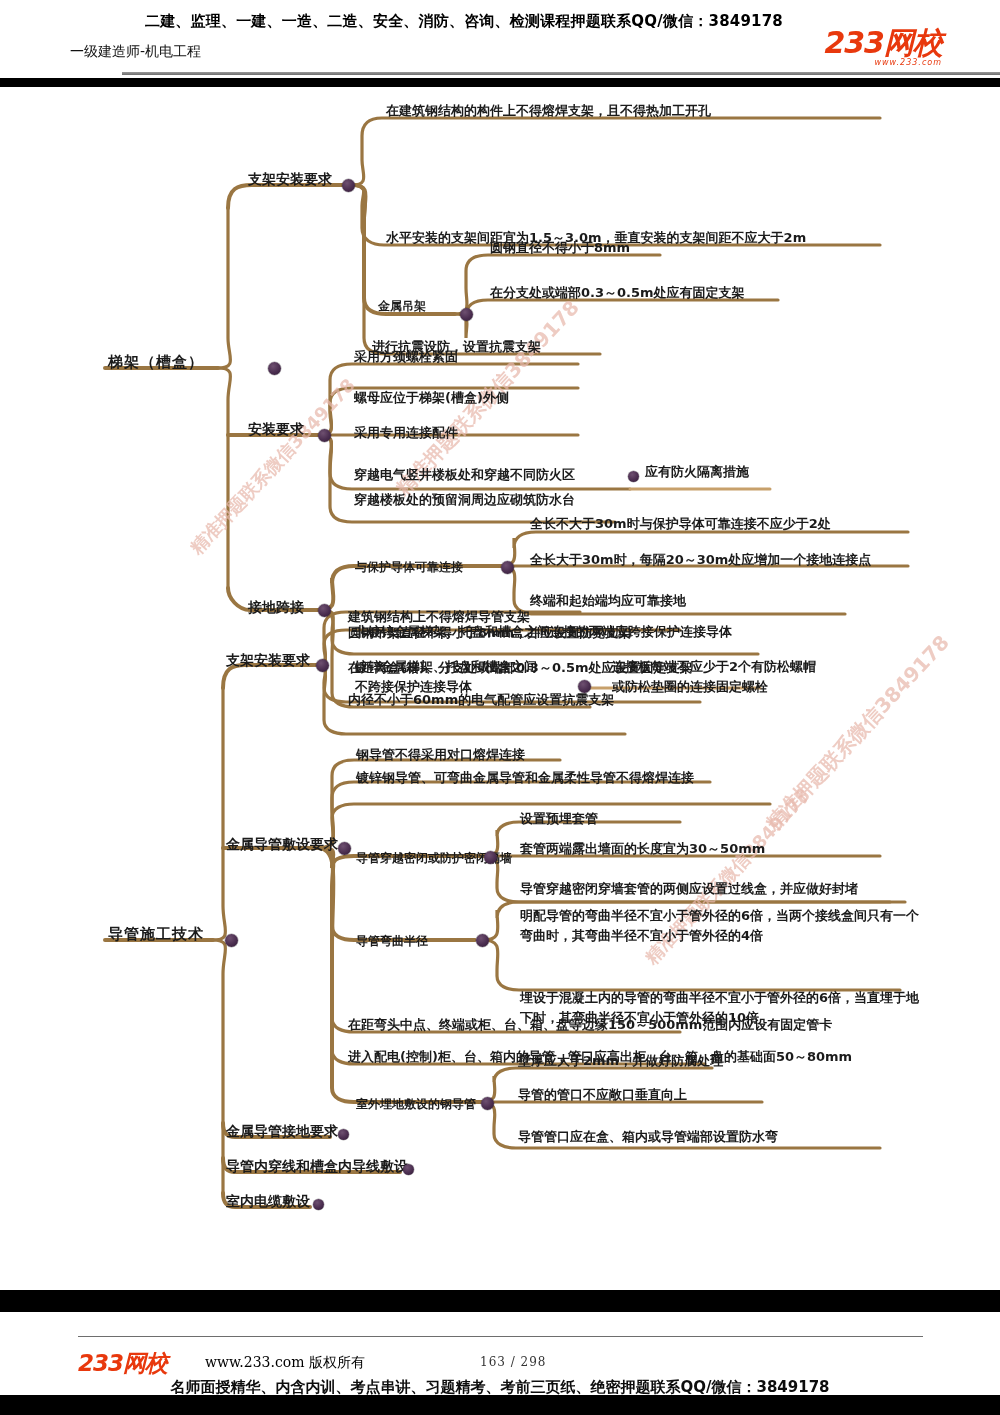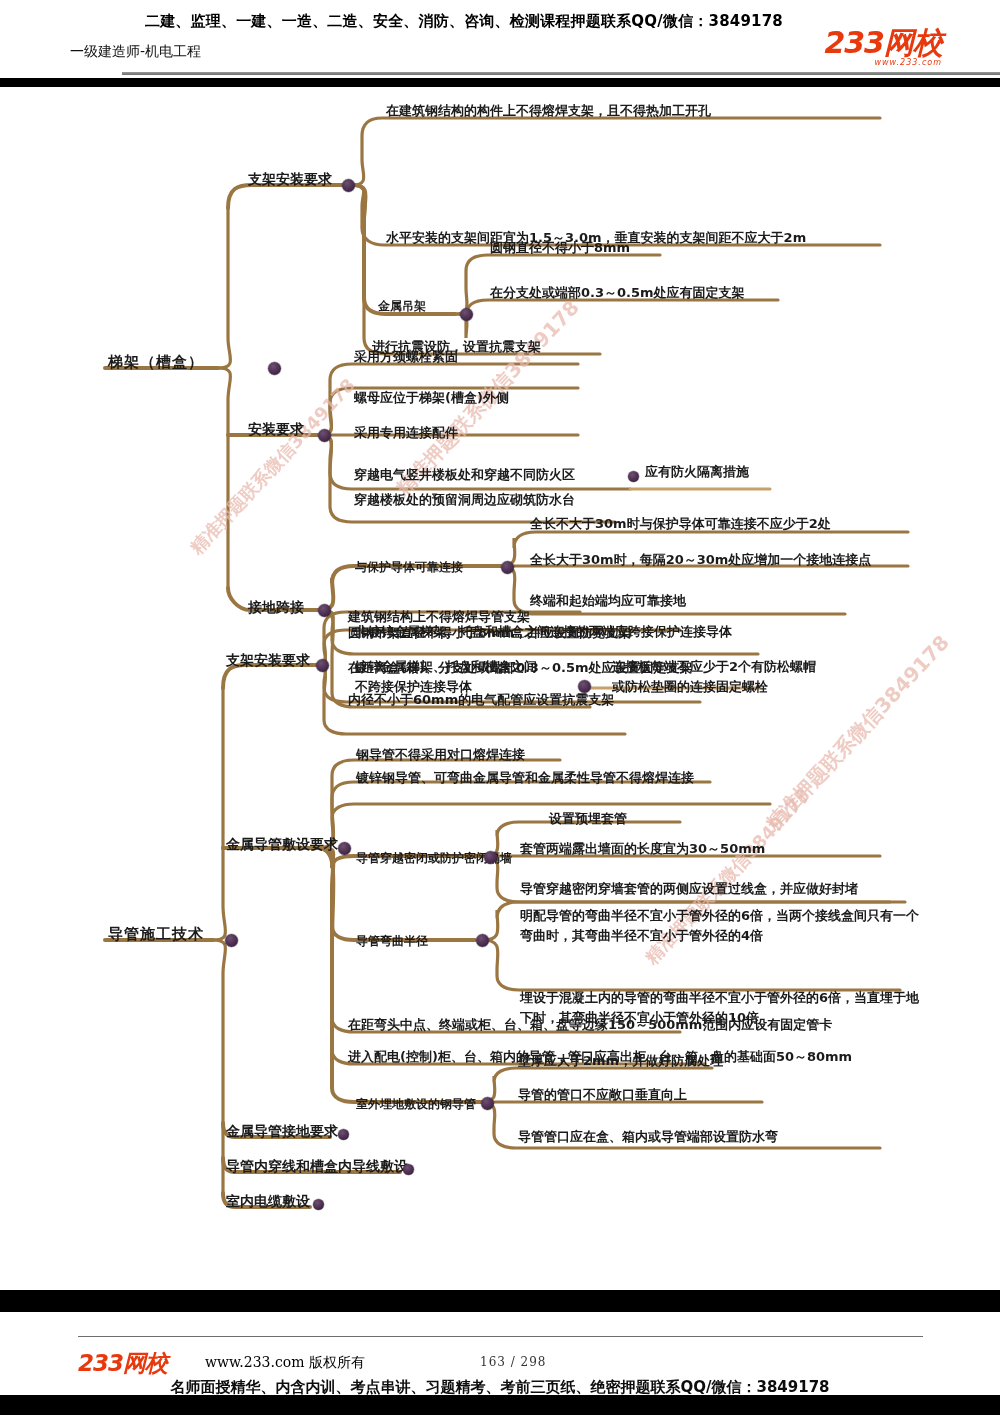--- a/index.html
+++ b/index.html
@@ -254,21 +254,21 @@
   <div class="node leaf" style="left:348px;top:603px;">内径不小于60mm的电气配管应设置抗震支架</div>
 
   <div class="node lvl1" style="left:226px;top:746px;">金属导管敷设要求</div>
   <div class="dot" style="left:338px;top:754px;"></div>
 
   <div class="node leaf" style="left:356px;top:658px;">钢导管不得采用对口熔焊连接</div>
   <div class="node leaf" style="left:356px;top:681px;">镀锌钢导管、可弯曲金属导管和金属柔性导管不得熔焊连接</div>
 
   <div class="node lvl2" style="left:356px;top:762px;">导管穿越密闭或防护密闭隔墙</div>
   <div class="dot" style="left:484px;top:763px;"></div>
-  <div class="node leaf" style="left:520px;top:722px;margin-left:29px;">设置预埋套管</div>
+  <div class="node leaf" style="left:520px;top:722px;">设置预埋套管</div>
   <div class="node leaf" style="left:520px;top:752px;">套管两端露出墙面的长度宜为30～50mm</div>
   <div class="node leaf" style="left:520px;top:792px;">导管穿越密闭穿墙套管的两侧应设置过线盒，并应做好封堵</div>
 
   <div class="node lvl2" style="left:356px;top:845px;">导管弯曲半径</div>
   <div class="dot" style="left:476px;top:846px;"></div>
   <div class="node leaf two-line" style="left:520px;top:818px;width:400px;">明配导管的弯曲半径不宜小于管外径的6倍，当两个接线盒间只有一个弯曲时，其弯曲半径不宜小于管外径的4倍</div>
   <div class="node leaf two-line" style="left:520px;top:900px;width:400px;">埋设于混凝土内的导管的弯曲半径不宜小于管外径的6倍，当直埋于地下时，其弯曲半径不宜小于管外径的10倍</div>
 
   <div class="node leaf" style="left:348px;top:928px;">在距弯头中点、终端或柜、台、箱、盘等边缘150～500mm范围内应设有固定管卡</div>
   <div class="node leaf" style="left:348px;top:960px;">进入配电(控制)柜、台、箱内的导管，管口应高出柜、台、箱、盘的基础面50～80mm</div>

